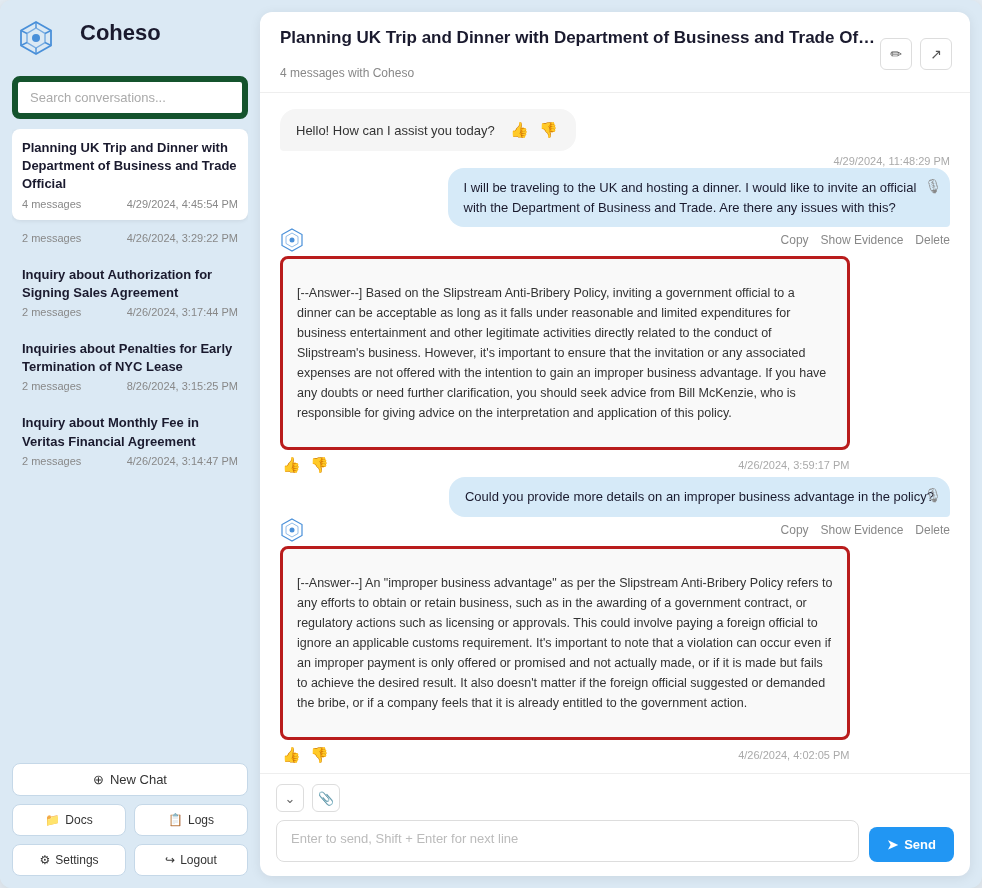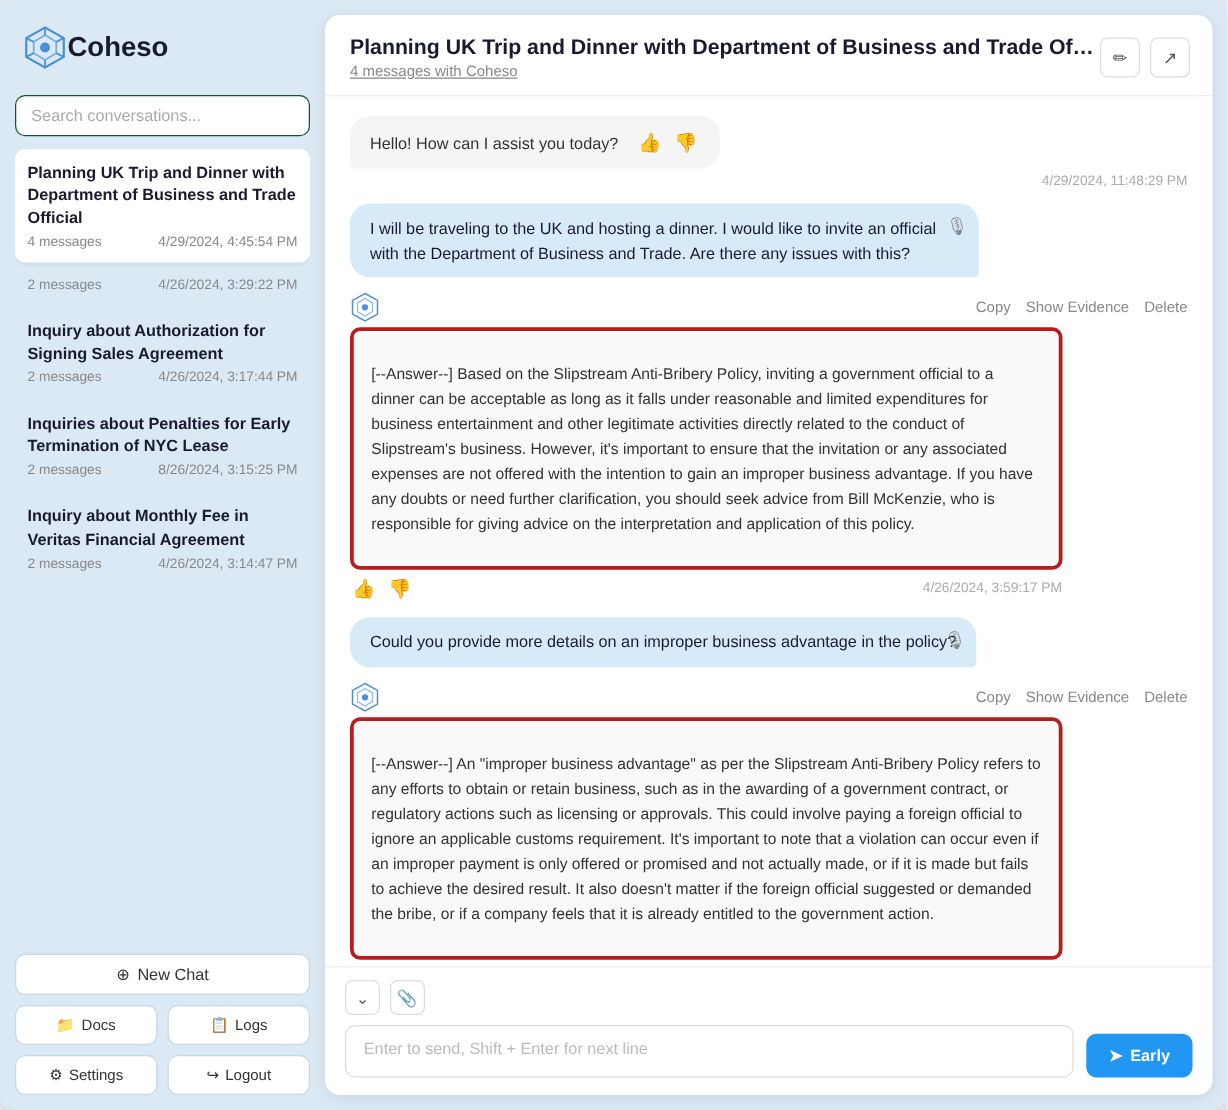--- a/index.html
+++ b/index.html
@@ -26,39 +26,39 @@
       width: 260px;
       min-width: 260px;
       background: #dbe9f4;
       display: flex;
       flex-direction: column;
       padding: 16px 12px 12px;
       gap: 0;
     }
     .sidebar-logo {
       display: flex;
-      align-items: center;
-      gap: 0;
+      align-items: flex-start;
+      gap: 26px;
       margin-bottom: 16px;
       padding: 4px 6px;
     }
     .logo-icon {
       width: 36px;
       height: 36px;
     }
     .logo-text {
       font-size: 22px;
       font-weight: 700;
       color: #1a1a2e;
     }
     .search-box {
       width: 100%;
       padding: 8px 12px;
       border-radius: 8px;
-      border: 1px solid #14532d;
+      border: 6px solid #14532d;
       background: #fff;
       font-size: 13px;
       color: #be185d;
       margin-bottom: 10px;
       outline: none;
     }
     .search-box::placeholder { color: #aaa; }
     .conversation-list {
       flex: 1;
       overflow-y: auto;
@@ -152,22 +152,21 @@
       font-weight: 700;
       color: #1a1a2e;
       white-space: nowrap;
       overflow: hidden;
       text-overflow: ellipsis;
       max-width: 600px;
     }
     .chat-subtitle {
       font-size: 12px;
       color: #888;
-      margin-top: 2px;
-      text-decoration: underline;
+      margin-top: 18px;
     }
     .chat-header-actions {
       display: flex;
       gap: 8px;
     }
     .header-btn {
       width: 32px;
       height: 32px;
       border-radius: 6px;
       border: 1px solid #ddd;
@@ -180,21 +179,21 @@
       color: #555;
     }
 
     
     .messages-container {
       flex: 1;
       overflow-y: auto;
       padding: 16px 20px;
       display: flex;
       flex-direction: column;
-      gap: 12px;
+      gap: 1px;
     }
 
     
     .msg-greeting {
       display: flex;
       flex-direction: column;
       align-items: flex-start;
     }
     .msg-greeting-bubble {
       background: #f5f5f5;
@@ -224,21 +223,21 @@
       color: #aaa;
       margin-top: 4px;
       text-align: right;
       width: 100%;
     }
 
     
     .msg-user {
       display: flex;
       flex-direction: column;
-      align-items: flex-start;
+      align-items: flex-end;
     }
     .msg-user-bubble {
       background: #d6eaf8;
       border-radius: 16px 16px 4px 16px;
       padding: 10px 16px;
       font-size: 13px;
       color: #1a1a2e;
       max-width: 75%;
       line-height: 1.5;
       position: relative;
@@ -554,18 +553,18 @@
           <span>⌄</span>
         </button>
         <button class="toolbar-btn">
           <span>📎</span>
         </button>
       </div>
       <div class="input-row">
         <textarea class="chat-textarea" rows="1" placeholder="Enter to send, Shift + Enter for next line" style=""></textarea>
         <button class="send-btn">
           <span>➤</span>
-          <span>Early</span>
+          <span>Send</span>
         </button>
       </div>
     </div>
   </div>
 </div>
 
 </body></html>

